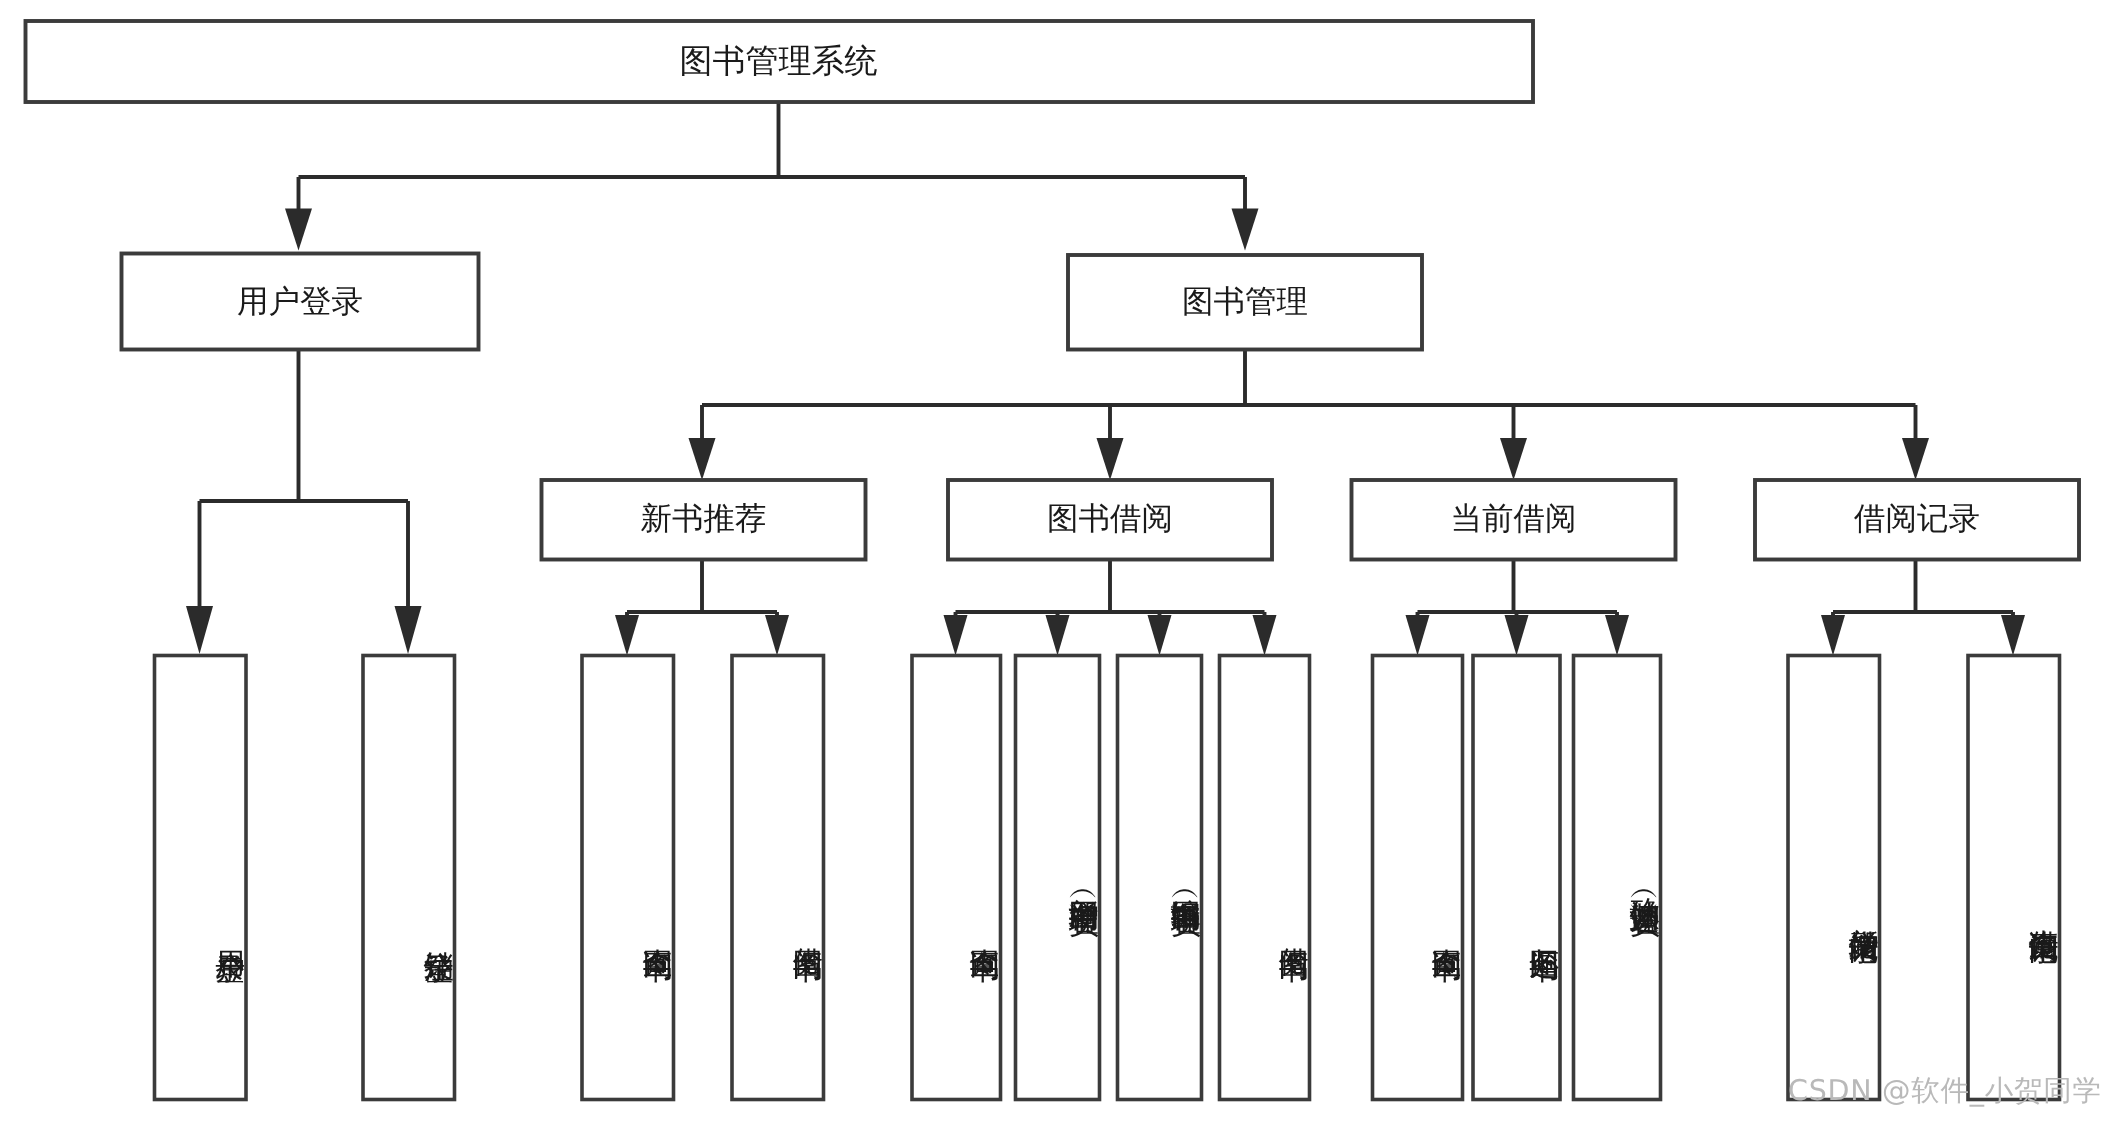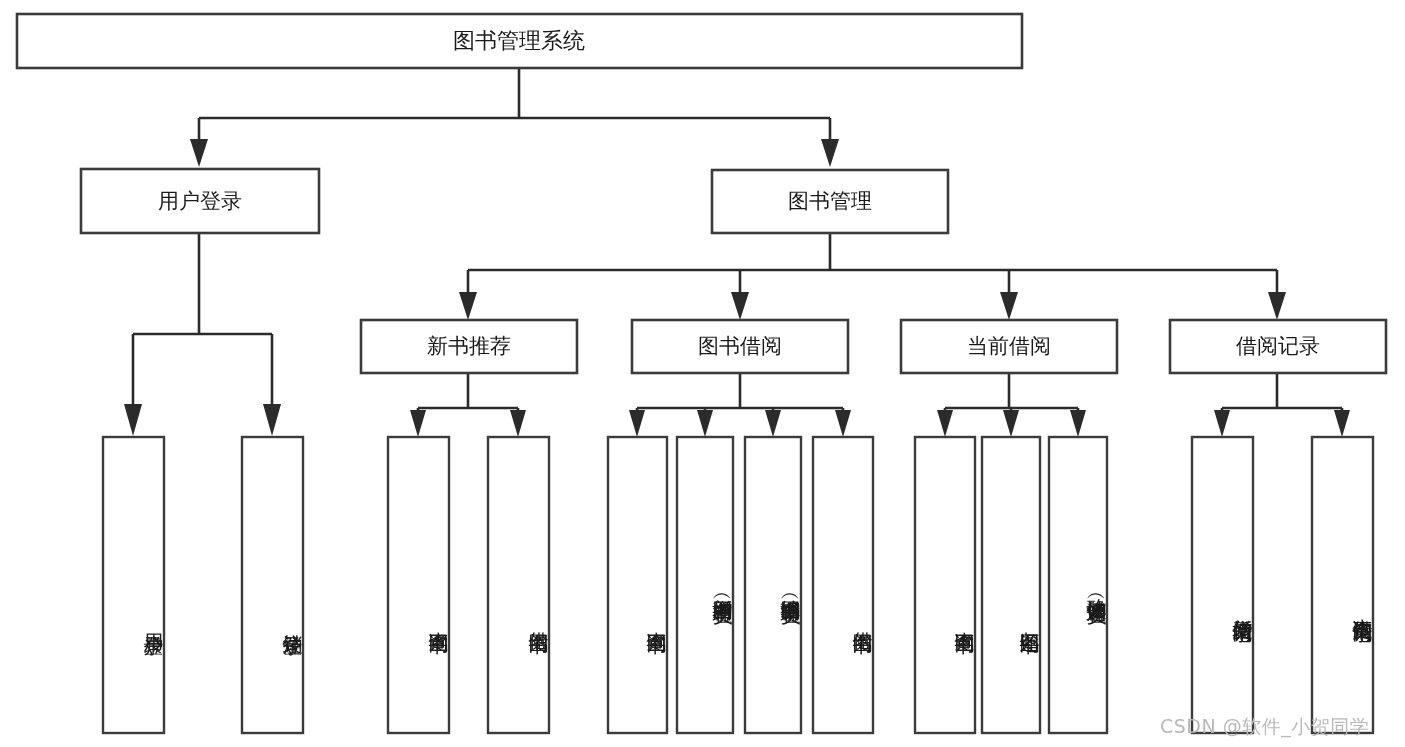--- a/index.html
+++ b/index.html
@@ -224,15 +224,15 @@
   <div class="vlabel" style="left:745px; top:444px; width:56px; height:286px;">编辑图书（管理员）</div>
   <div class="vlabel" style="left:813px; top:508px; width:60px; height:220px;">借阅图书</div>
 
   <div class="vlabel" style="left:915px; top:508px; width:60px; height:220px;">查询图书</div>
   <div class="vlabel" style="left:982px; top:508px; width:58px; height:220px;">归还图书</div>
   <div class="vlabel" style="left:1049px; top:444px; width:58px; height:286px;">确认归还（管理员）</div>
 
   <div class="vlabel" style="left:1192px; top:483px; width:61px; height:245px;">新增借阅记录</div>
   <div class="vlabel" style="left:1312px; top:483px; width:61px; height:245px;">查询借阅记录</div>
 
-  <div class="watermark" style="left:1160px; top:714px;text-align:center;">CSDN @软件_小贺同学</div>
+  <div class="watermark" style="left:1192px; top:714px;text-align:center;">CSDN @软件_小贺同学</div>
 
 </div>
 
 </body></html>

